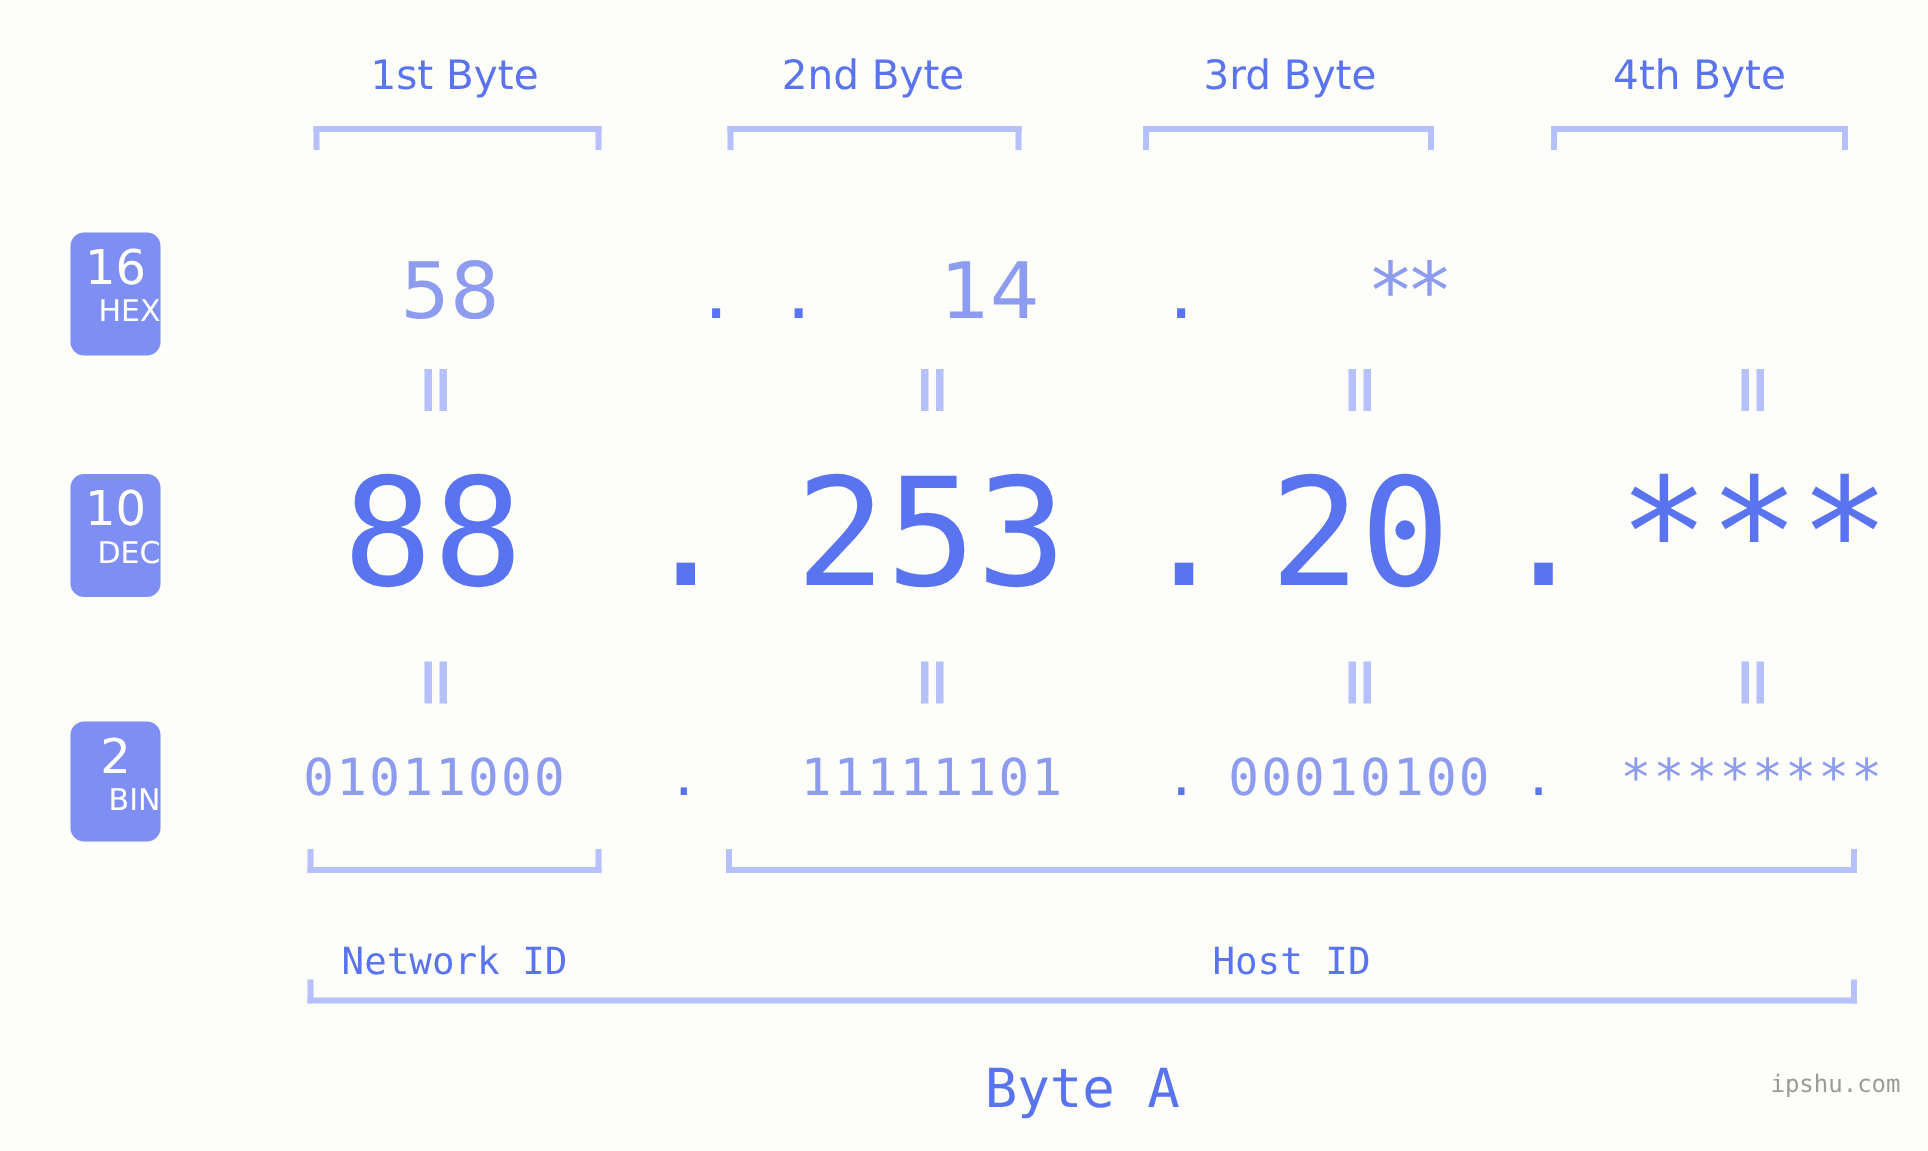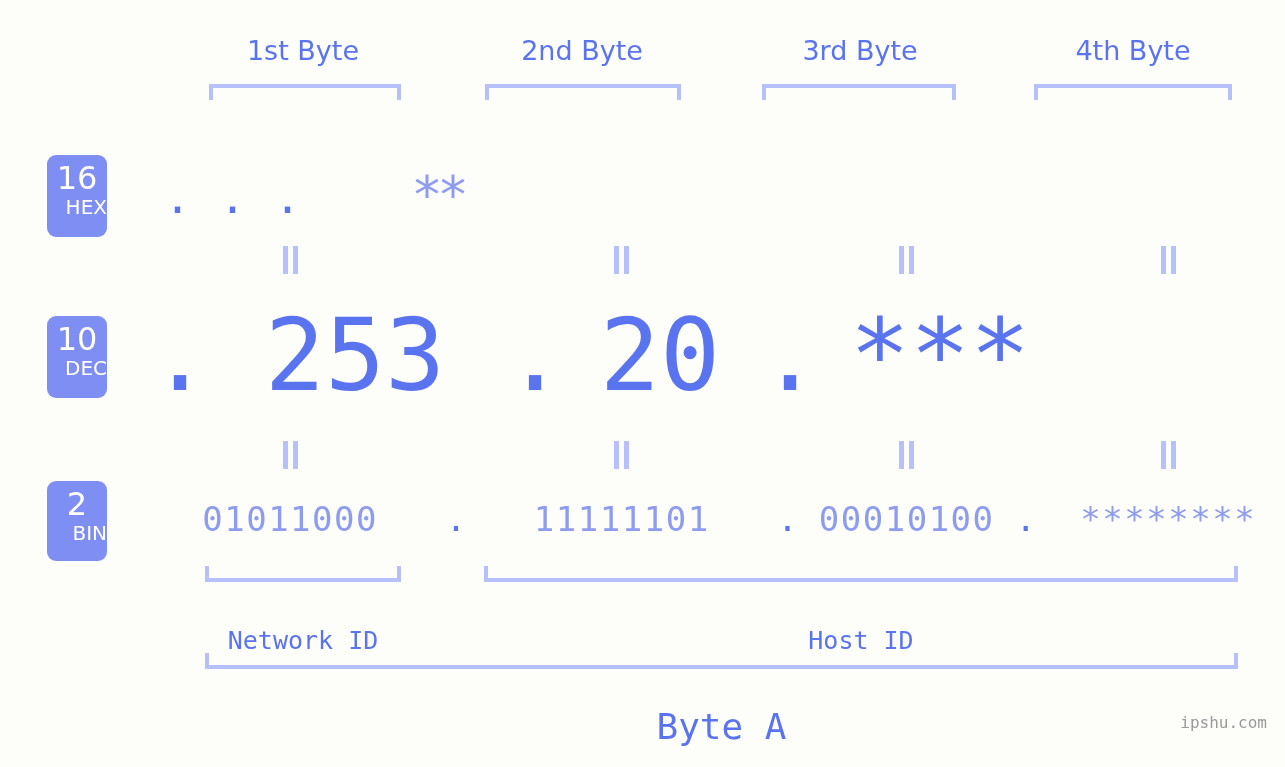--- a/index.html
+++ b/index.html
@@ -232,22 +232,24 @@
   <div class="bracket-top" style="left:485px; width:196px;"></div>
   <div class="bracket-top" style="left:762px; width:194px;"></div>
   <div class="bracket-top" style="left:1034px; width:198px;"></div>
 
   <div class="badge" id="badge-hex">
     <span class="num">16</span>
     <span class="sys">HEX</span>
   </div>
 
   <div class="row" id="row-hex">
-    <div class="dot col-dot">.</div>
-    <div class="dot col-dot">.</div>
+    <div class="cell col-b1">58</div>
+    <div class="dot col-dot">.</div>
+    <div class="dot col-dot">.</div>
+    <div class="cell col-b3">14</div>
     <div class="dot col-dot">.</div>
     <div class="cell col-b4">**</div>
   </div>
 
   <div class="eq-row" id="eq-upper">
     <div class="eq-slot col-b1">
         <span class="eq"></span>
       </div>
     <div class="col-dot"></div>
     <div class="eq-slot col-b2">
@@ -262,20 +264,21 @@
         <span class="eq"></span>
       </div>
   </div>
 
   <div class="badge" id="badge-dec">
     <span class="num">10</span>
     <span class="sys">DEC</span>
   </div>
 
   <div class="row" id="row-dec">
+    <div class="cell col-b1">88</div>
     <div class="dot col-dot">.</div>
     <div class="cell col-b2">253</div>
     <div class="dot col-dot">.</div>
     <div class="cell col-b3">20</div>
     <div class="dot col-dot">.</div>
     <div class="cell col-b4">***</div>
   </div>
 
   <div class="eq-row" id="eq-lower">
     <div class="eq-slot col-b1">

